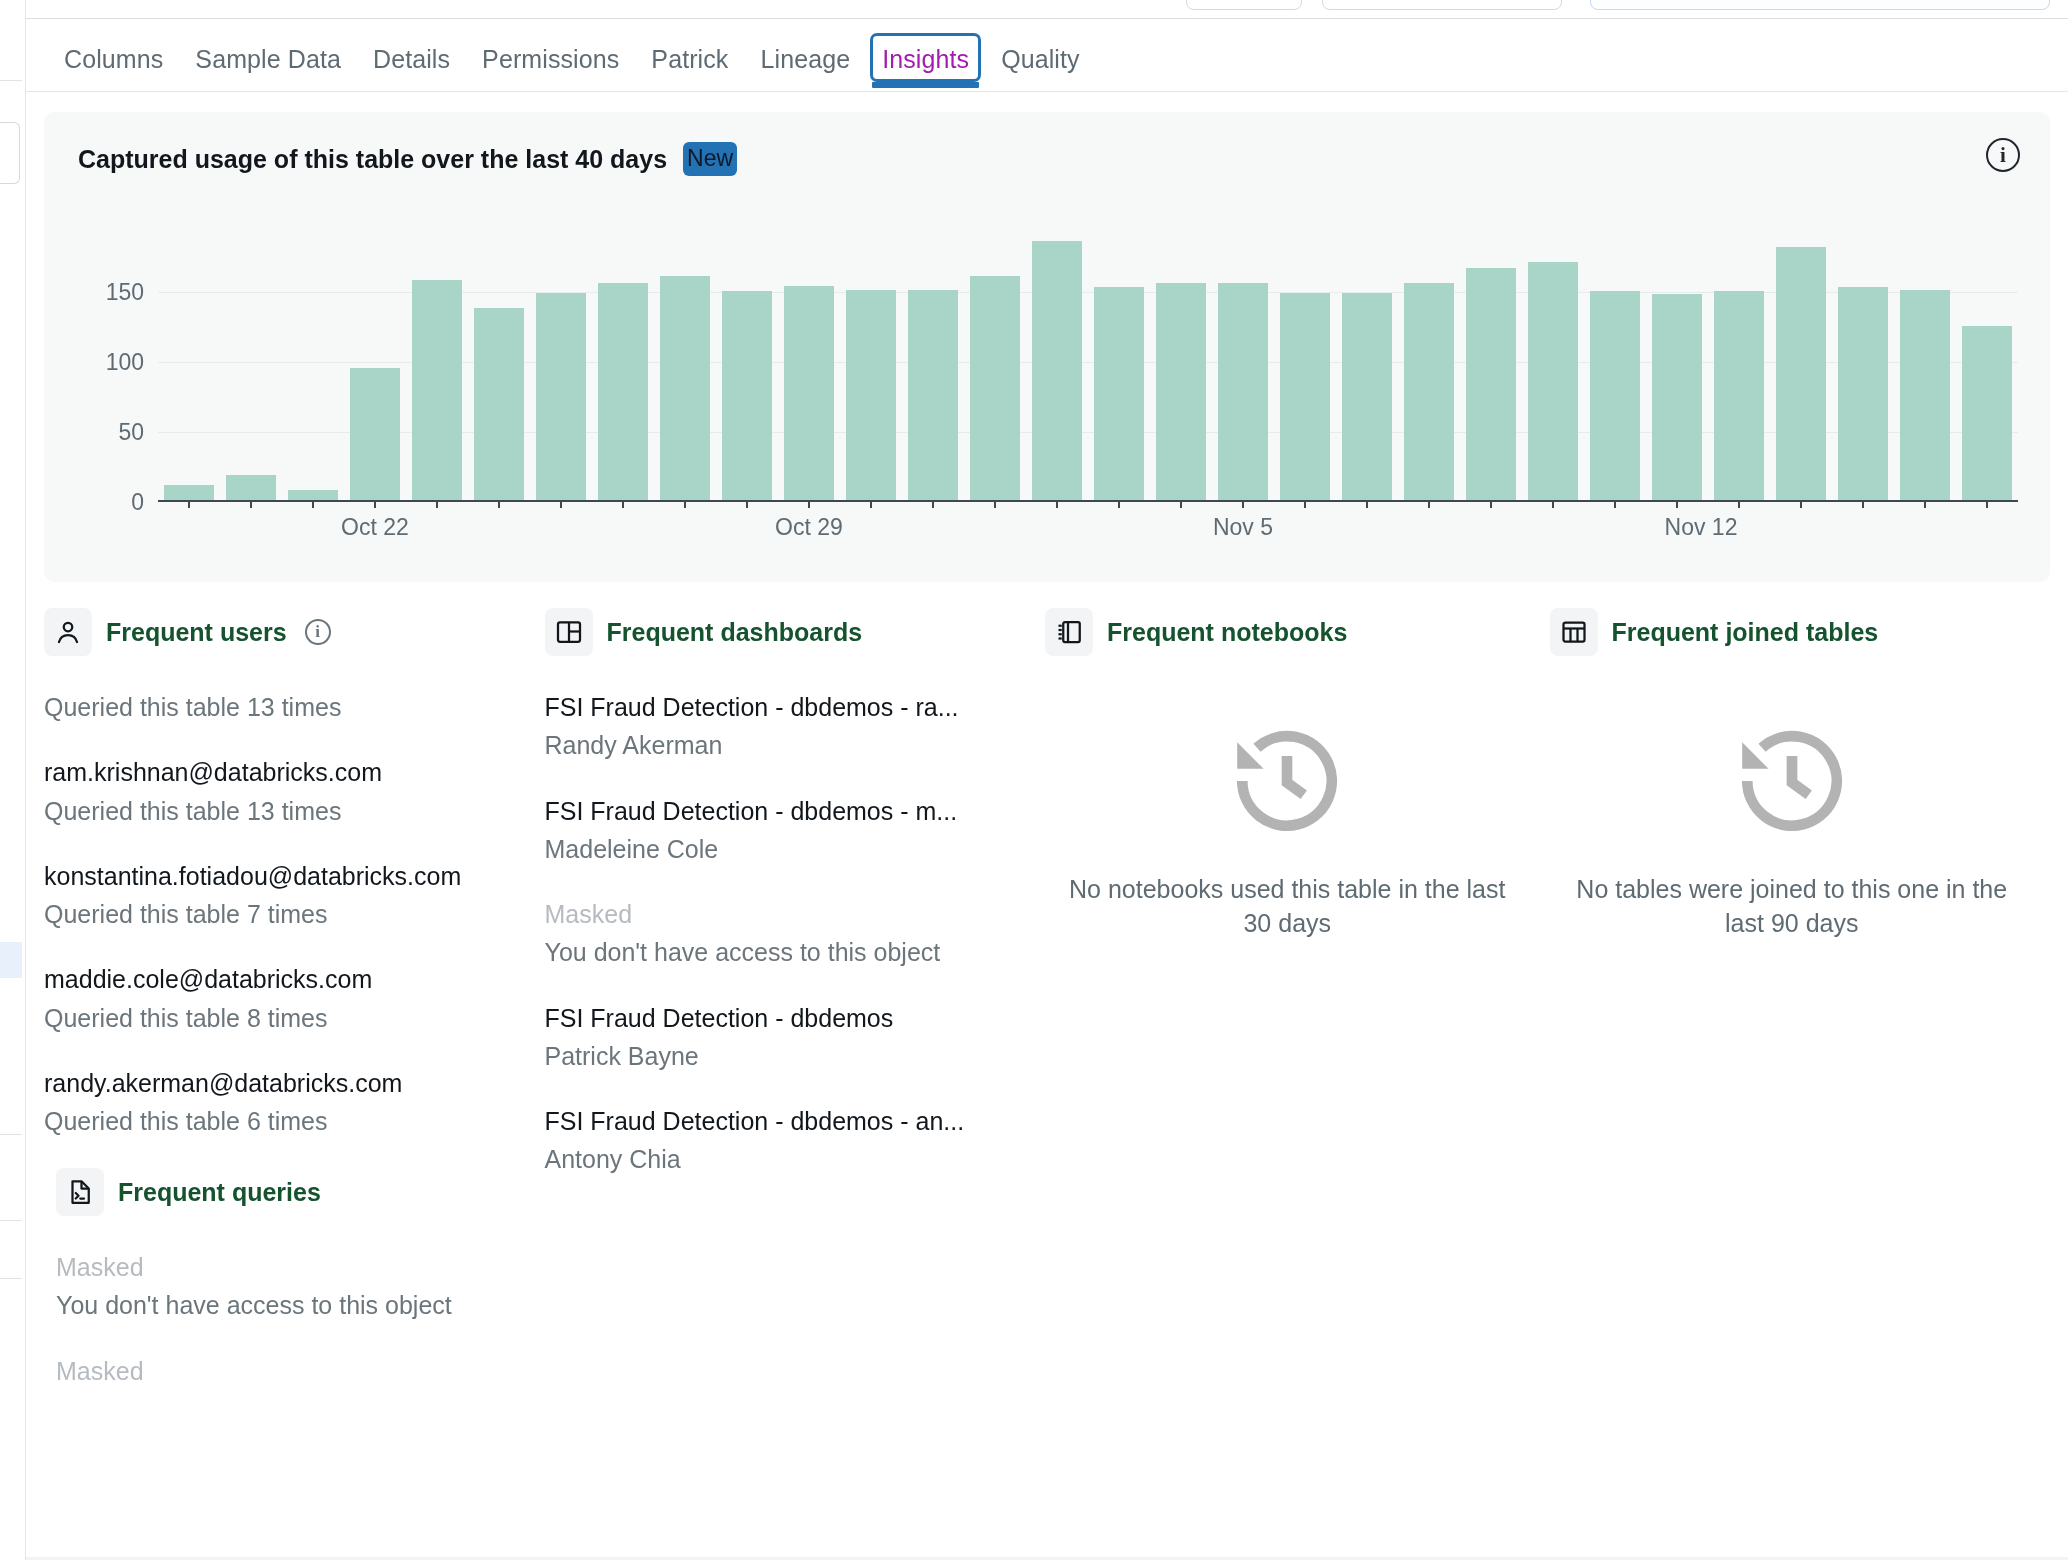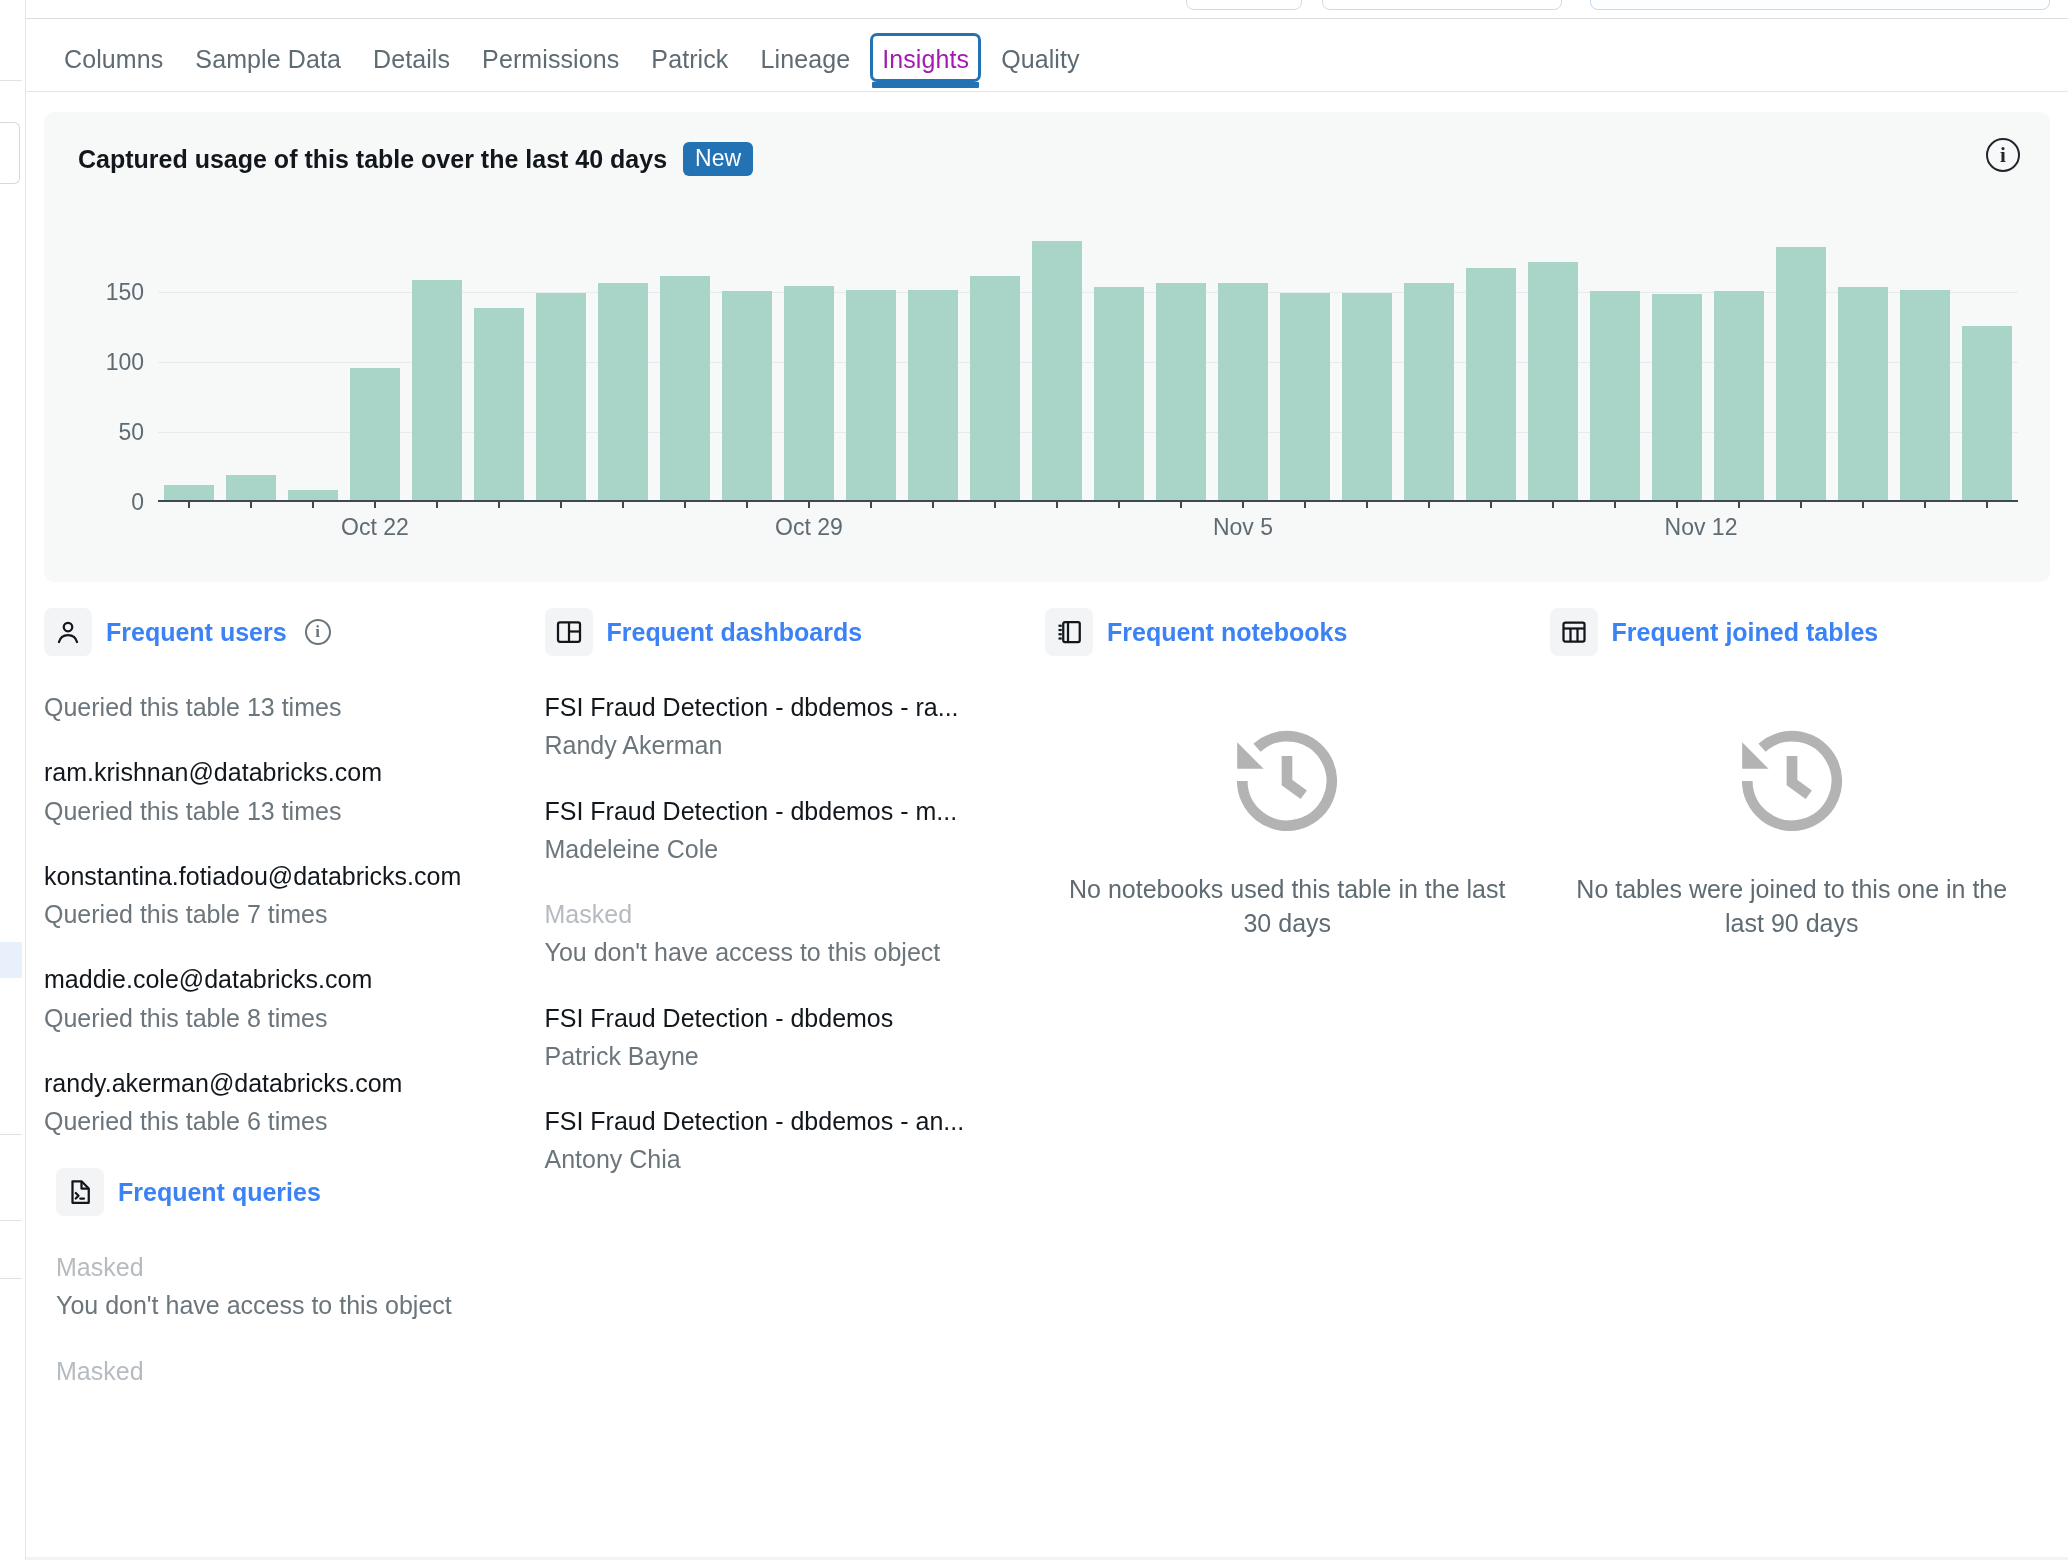--- a/index.html
+++ b/index.html
@@ -29,21 +29,21 @@
   .tab { position: relative; font-size: 25px; color: #5f6b73; padding: 4px 16px 20px 16px; cursor: pointer; white-space: nowrap; letter-spacing: .1px; }
   .tab.active { color: #a21caf; font-weight: 400; }
   .tab.active .ring { position: absolute; left: 4px; top: -8px; right: 4px; bottom: 12px; border: 3px solid #2272b4; border-radius: 7px; pointer-events: none; }
   .tab.active .ul { position: absolute; left: 6px; right: 6px; bottom: 6px; height: 6px; background: #2272b4; border-radius: 1px; }
   .tabsline { position: absolute; left: 26px; top: 91px; width: 2042px; height: 1px; background: #e4e7e9; }
 
   
   .card { position: absolute; left: 44px; top: 112px; width: 2006px; height: 470px; background: #f7f8f8; border-radius: 10px; }
   .card-title-row { position: absolute; left: 34px; top: 30px; display: flex; align-items: center; gap: 16px; }
   .card-title { font-size: 25px; font-weight: 700; color: #11171c; }
-  .badge-new { background: #2272b4; color: #ffffff; font-size: 23px; font-weight: 400; border-radius: 6px; padding: 3px 12px 5px; line-height: 1.15; }
+  .badge-new { background: #2272b4; color: #0f172a; font-size: 23px; font-weight: 400; border-radius: 6px; padding: 3px 4px 5px; line-height: 1.15; }
   .info-circle { position: absolute; right: 30px; top: 26px; width: 34px; height: 34px; border: 2.5px solid #1f272d; border-radius: 50%; display: flex; align-items: center; justify-content: center; font-size: 21px; font-weight: 700; font-family: "Liberation Serif", serif; color: #1f272d; cursor: pointer; }
 
   
   .chart { position: absolute; left: 34px; top: 110px; width: 1940px; height: 330px; }
   .ylabels { position: absolute; left: 0; top: 0; width: 66px; height: 280px; }
   .ylabel { position: absolute; right: 0; font-size: 23px; color: #5f6b73; transform: translateY(-50%); }
   .plot { position: absolute; left: 80px; top: 0; right: 0; height: 280px; }
   .grid { position: absolute; left: 0; right: 0; height: 1px; background: #e8eaeb; }
   .axisline { position: absolute; left: 0; right: 0; bottom: 0; height: 2px; background: #3f484f; }
   .bars { position: absolute; left: 0; right: 0; bottom: 2px; top: 0; display: flex; align-items: flex-end; gap: 0; }
@@ -52,21 +52,21 @@
   .tick { position: absolute; bottom: -6px; width: 2px; height: 7px; background: #3f484f; }
   .xlabels { position: absolute; left: 80px; right: 0; top: 292px; height: 34px; }
   .xlabel { position: absolute; font-size: 23px; color: #5f6b73; transform: translateX(-50%); white-space: nowrap; }
 
   
   .sections { position: absolute; left: 44px; top: 608px; width: 2010px; display: flex; }
   .col { width: 502px; padding-right: 20px; }
   .col.w3 { width: 506px; }
   .sec-head { display: flex; align-items: center; gap: 14px; height: 48px; margin-bottom: 36px; }
   .sec-ico { width: 48px; height: 48px; border-radius: 8px; background: #f3f4f5; display: flex; align-items: center; justify-content: center; flex: 0 0 48px; }
-  .sec-title { font-size: 25px; font-weight: 700; color: #3b82f6; white-space: nowrap; }
+  .sec-title { font-size: 25px; font-weight: 700; color: #14532d; white-space: nowrap; }
   .sec-info { width: 26px; height: 26px; border: 2px solid #6b757c; border-radius: 50%; display: flex; align-items: center; justify-content: center; font-size: 17px; font-weight: 700; font-family: "Liberation Serif", serif; color: #6b757c; margin-left: 4px; cursor: pointer; }
 
   .item { margin-bottom: 34px; }
   .item-main { font-size: 25px; color: #11171c; line-height: 1.25; white-space: nowrap; }
   .item-main.masked { color: #b5bbc0; }
   .item-sub { font-size: 25px; color: #6b757c; line-height: 1.25; margin-top: 7px; white-space: nowrap; }
 
   .empty { display: flex; flex-direction: column; align-items: center; padding-top: 28px; }
   .empty-txt { font-size: 25px; color: #5f6b73; text-align: center; line-height: 1.36; margin-top: 26px; max-width: 470px; }
 

